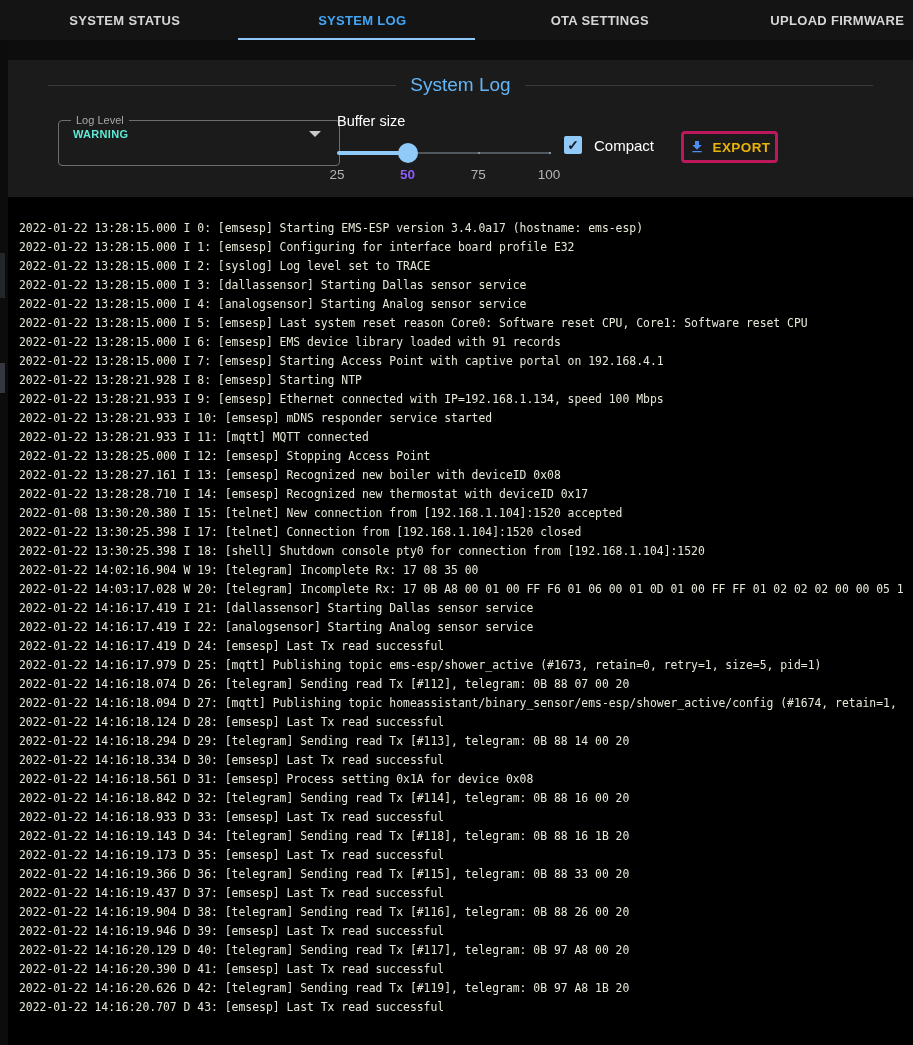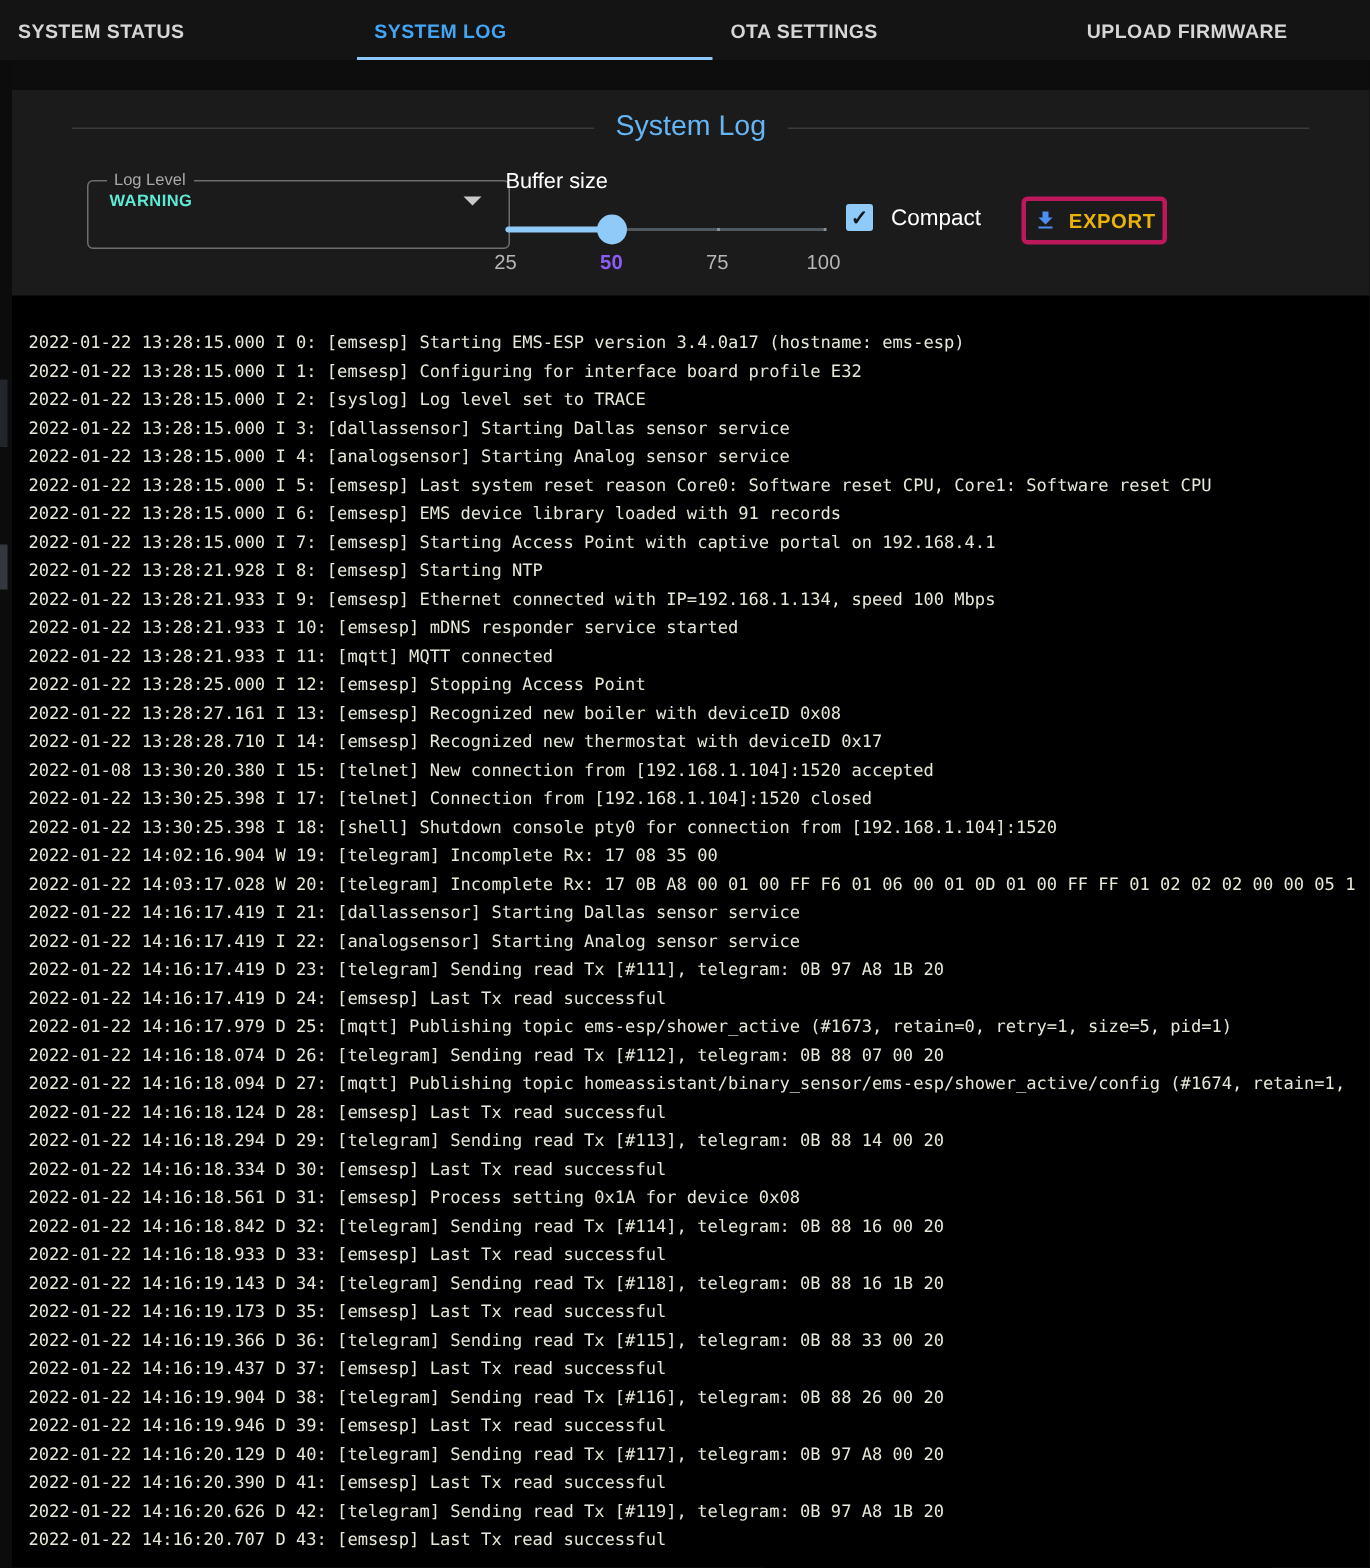--- a/index.html
+++ b/index.html
@@ -2,21 +2,21 @@
 <html><head>
 <meta charset="utf-8">
 <style>
   * { margin:0; padding:0; box-sizing:border-box; }
   html,body { width:913px; height:1045px; overflow:hidden; background:#0d0d0d;
               font-family:"Liberation Sans", sans-serif; }
 
   
   .tabbar { position:absolute; left:0; top:0; width:951px; height:40px;
             background:#141414; display:flex; }
-  .tab { width:237.5px; height:40px; display:flex; align-items:center; justify-content:flex-start;
+  .tab { width:237.5px; height:40px; display:flex; align-items:center; justify-content:center;
          font-size:13px; font-weight:bold; letter-spacing:.3px; color:#d6d6d6;
          text-transform:uppercase; cursor:pointer; position:relative;padding-left:12px; }
   .tab.active { color:#42a5f5; }
   .tab.active .indicator { position:absolute; left:0; bottom:0; width:100%; height:2px;
                            background:#8ec7f9; }
 
   
   .left-strip { position:absolute; left:0; top:40px; width:8px; height:1005px; background:#0c0c0c; }
   .scroll-mark-a { position:absolute; left:0; top:213px; width:5px; height:45px; background:#22252a; }
   .scroll-mark-b { position:absolute; left:0; top:323px; width:5px; height:30px; background:#34373d; }
@@ -165,21 +165,20 @@
         <div class="logline">2022-01-22 13:28:25.000 I 12: [emsesp] Stopping Access Point</div>
         <div class="logline">2022-01-22 13:28:27.161 I 13: [emsesp] Recognized new boiler with deviceID 0x08</div>
         <div class="logline">2022-01-22 13:28:28.710 I 14: [emsesp] Recognized new thermostat with deviceID 0x17</div>
         <div class="logline">2022-01-08 13:30:20.380 I 15: [telnet] New connection from [192.168.1.104]:1520 accepted</div>
         <div class="logline">2022-01-22 13:30:25.398 I 17: [telnet] Connection from [192.168.1.104]:1520 closed</div>
         <div class="logline">2022-01-22 13:30:25.398 I 18: [shell] Shutdown console pty0 for connection from [192.168.1.104]:1520</div>
         <div class="logline">2022-01-22 14:02:16.904 W 19: [telegram] Incomplete Rx: 17 08 35 00</div>
         <div class="logline">2022-01-22 14:03:17.028 W 20: [telegram] Incomplete Rx: 17 0B A8 00 01 00 FF F6 01 06 00 01 0D 01 00 FF FF 01 02 02 02 00 00 05 1</div>
         <div class="logline">2022-01-22 14:16:17.419 I 21: [dallassensor] Starting Dallas sensor service</div>
         <div class="logline">2022-01-22 14:16:17.419 I 22: [analogsensor] Starting Analog sensor service</div>
-        <div class="logline">2022-01-22 14:16:17.419 D 23: [telegram] Sending read Tx [#111], telegram: 0B 97 A8 1B 20</div>
         <div class="logline">2022-01-22 14:16:17.419 D 24: [emsesp] Last Tx read successful</div>
         <div class="logline">2022-01-22 14:16:17.979 D 25: [mqtt] Publishing topic ems-esp/shower_active (#1673, retain=0, retry=1, size=5, pid=1)</div>
         <div class="logline">2022-01-22 14:16:18.074 D 26: [telegram] Sending read Tx [#112], telegram: 0B 88 07 00 20</div>
         <div class="logline">2022-01-22 14:16:18.094 D 27: [mqtt] Publishing topic homeassistant/binary_sensor/ems-esp/shower_active/config (#1674, retain=1,</div>
         <div class="logline">2022-01-22 14:16:18.124 D 28: [emsesp] Last Tx read successful</div>
         <div class="logline">2022-01-22 14:16:18.294 D 29: [telegram] Sending read Tx [#113], telegram: 0B 88 14 00 20</div>
         <div class="logline">2022-01-22 14:16:18.334 D 30: [emsesp] Last Tx read successful</div>
         <div class="logline">2022-01-22 14:16:18.561 D 31: [emsesp] Process setting 0x1A for device 0x08</div>
         <div class="logline">2022-01-22 14:16:18.842 D 32: [telegram] Sending read Tx [#114], telegram: 0B 88 16 00 20</div>
         <div class="logline">2022-01-22 14:16:18.933 D 33: [emsesp] Last Tx read successful</div>

